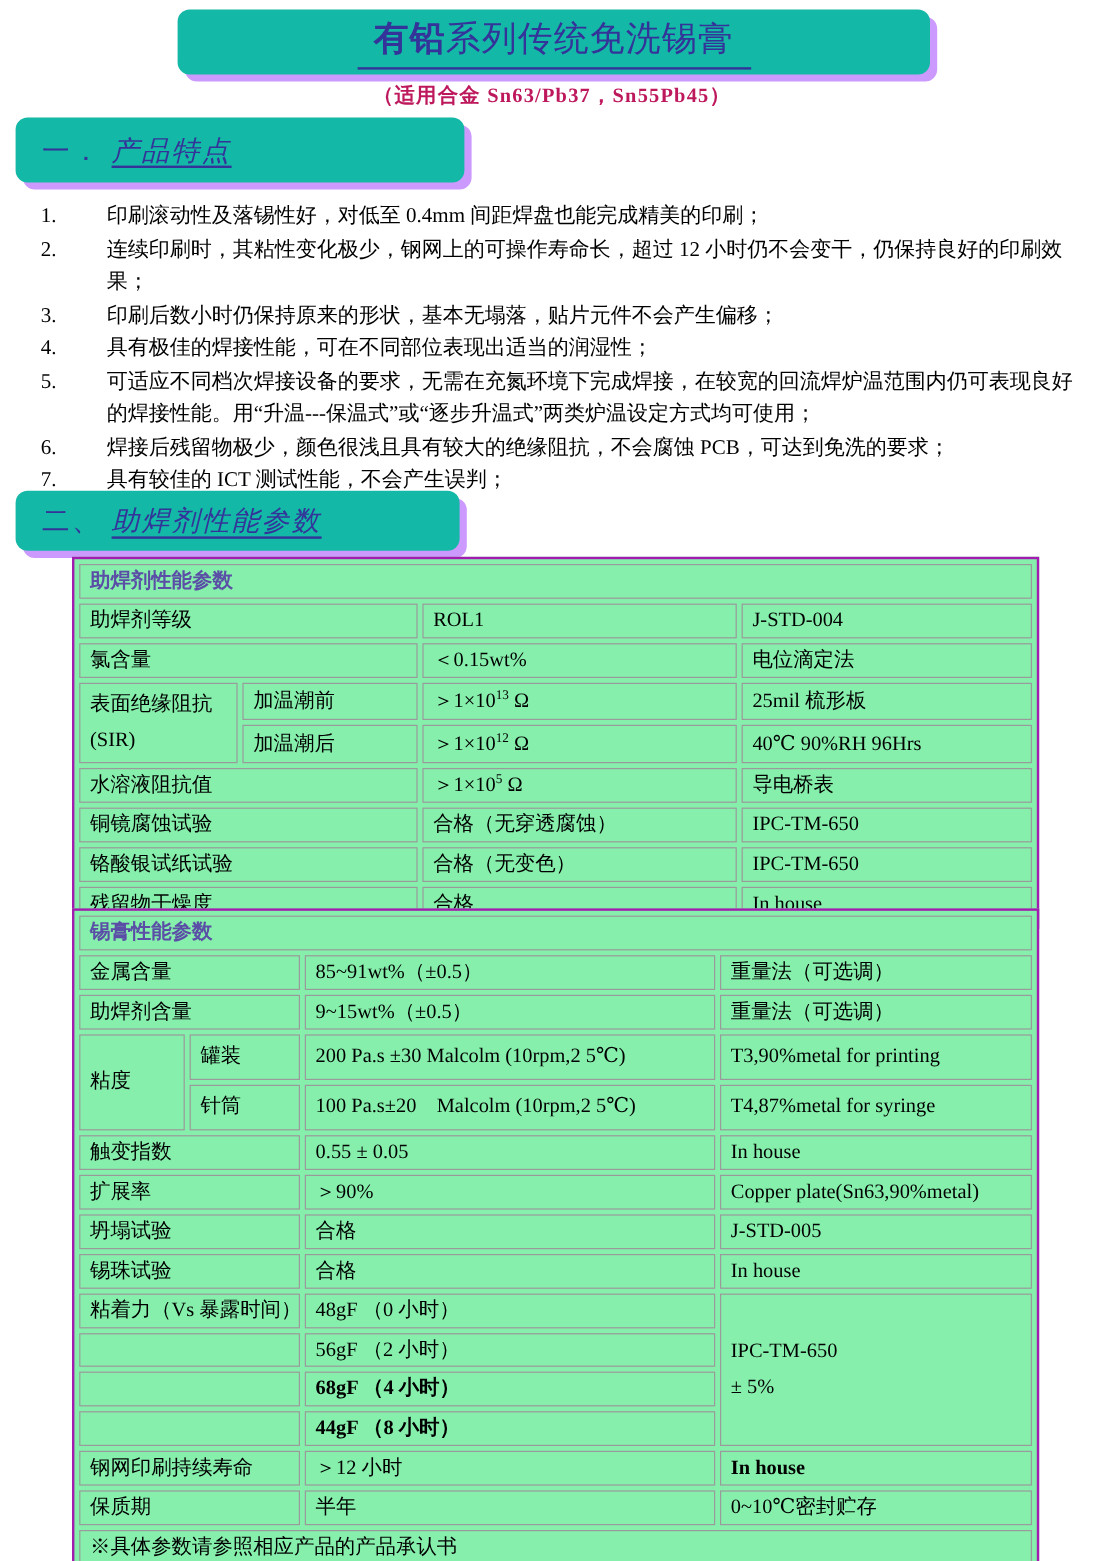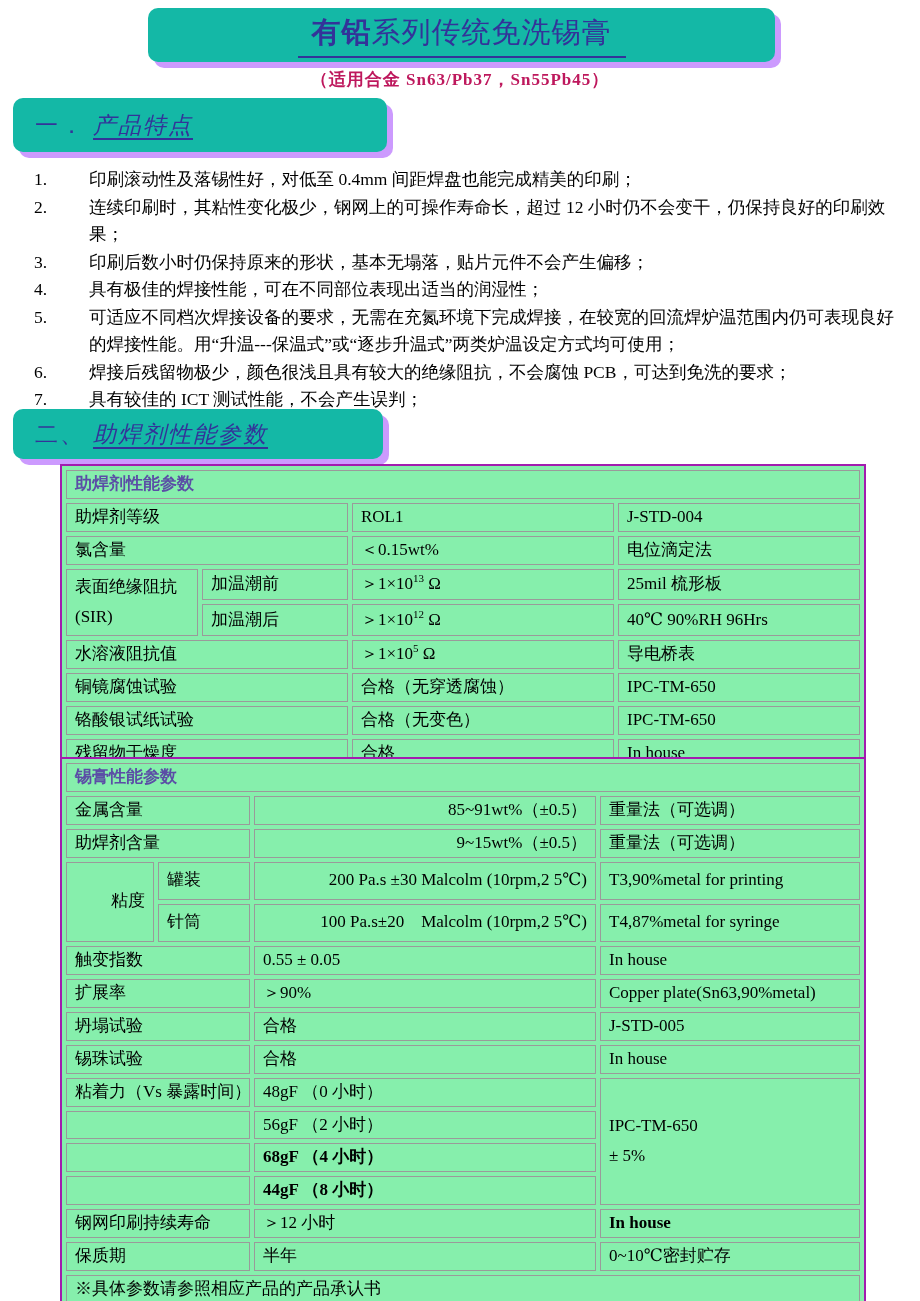--- a/index.html
+++ b/index.html
@@ -50,21 +50,21 @@
     border-spacing:4px; border:2px solid #a21caf; background:#86efac;
   }
   #flux-table  { left:60px; top:464px; width:806px; }
   #paste-table { left:60px; top:757px; width:806px; }
   .spec-table td {
     border:1px solid #9a9a9a; padding:2px 8px; font-size:17px;
     height:23px; line-height:1.35; vertical-align:middle; overflow:hidden;
     white-space:nowrap;
   }
   .spec-table td.thead { font-weight:bold; color:#5B4EA6; font-size:17px; }
-  .spec-table td.center { text-align:right; }
+  .spec-table td.center { text-align:left; }
   .spec-table td.bold { font-weight:bold; }
   .spec-table td.tall { height:38px; }
   .spec-table td.multiline { white-space:normal; line-height:1.8; }
   .spec-table sup { font-size:11px; line-height:0; }
 </style>
 </head>
 <body>
 
 <div class="banner" id="title-banner">
   <span class="title-line"><b>有铅</b><span>系列传统免洗锡膏</span></span>

